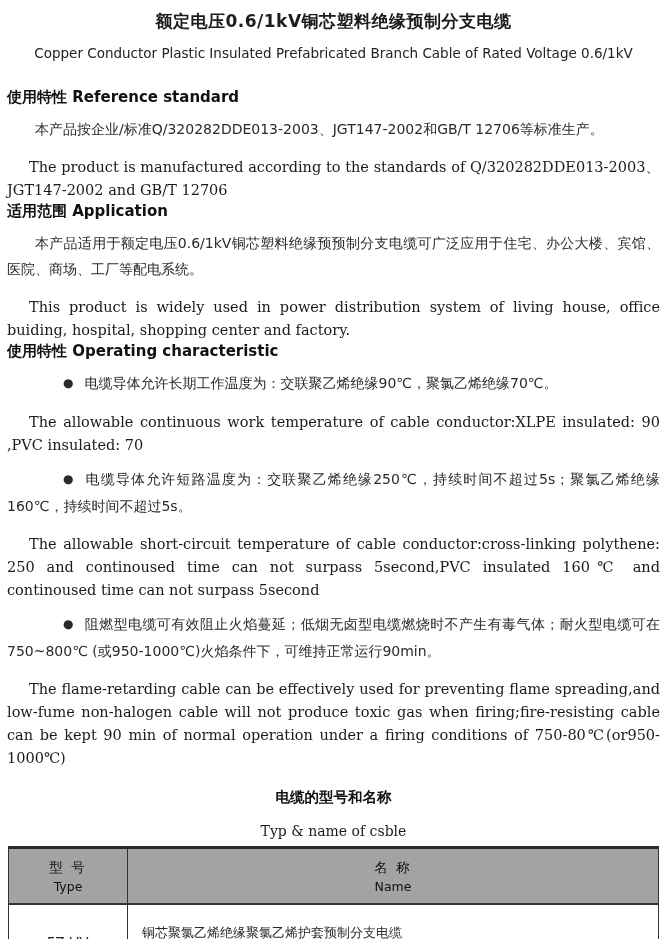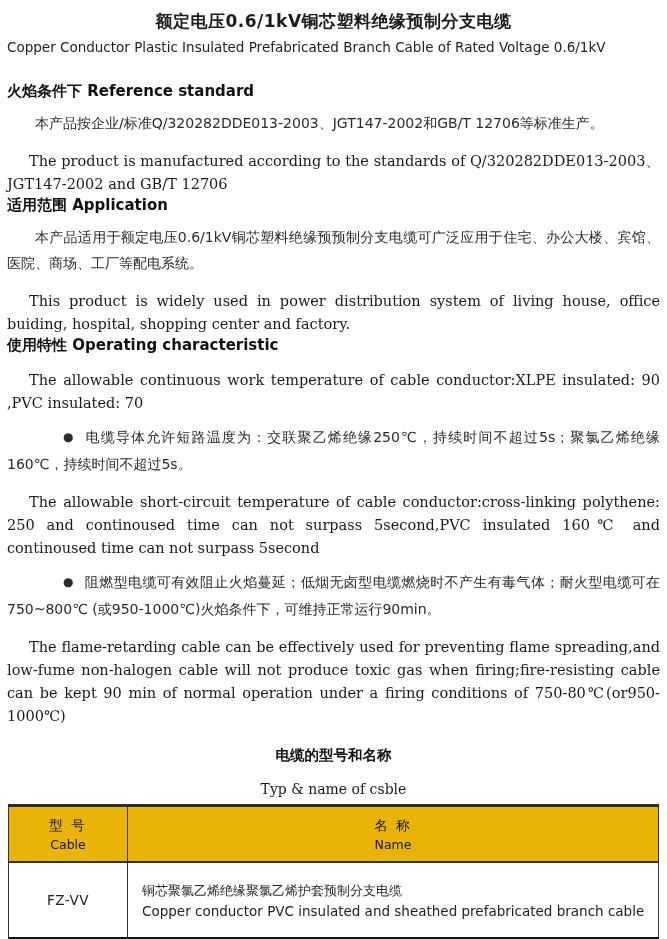--- a/index.html
+++ b/index.html
@@ -12,22 +12,23 @@
   .page { width: 667px; min-height: 939px; box-sizing: border-box; padding: 8px 7px 6px 7px; }
 
   .doc-title {
     text-align: center;
     font-size: 17px;
     font-weight: bold;
     margin: 2px 0 0 0;
     letter-spacing: 0.5px;
   }
   .doc-subtitle {
+    text-align: center;
     font-size: 13.5px;
-    margin-top: 6px;
+    margin-top: 12px;
     color: #222;
   }
 
   .section-heading {
     font-size: 15px;
     font-weight: 600;
     margin: 27px 0 0 0;
     color: #111;
   }
   .section-heading.tight { margin-top: 0; }
@@ -80,21 +81,21 @@
     border-left: 1px solid #333;
     border-right: 1px solid #333;
     table-layout: fixed;
   }
   .cable-table th, .cable-table td {
     border: 1px solid #333;
     border-top-width: 2px;
     vertical-align: middle;
   }
   .cable-table thead th {
-    background: #eab308;
+    background: #a3a3a3;
     height: 50px;
     text-align: center;
     font-weight: normal;
     padding: 2px 0;
   }
   .cable-table thead .hdr-cn { font-size: 13.5px; letter-spacing: 2px; color: #111; }
   .cable-table thead .hdr-en { font-size: 12.5px; margin-top: 2px; color: #111; }
   .col-type { width: 118px; }
   .type-cell {
     text-align: center;
@@ -109,51 +110,54 @@
   .row-h1 td { height: 56px; }
 </style>
 </head>
 <body>
 
 <div class="page">
 
   <h1 class="doc-title">额定电压0.6/1kV铜芯塑料绝缘预制分支电缆</h1>
   <div class="doc-subtitle">Copper Conductor Plastic Insulated Prefabricated Branch Cable of Rated Voltage 0.6/1kV</div>
 
-  <h2 class="section-heading">火焰条件下 Reference standard</h2>
+  <h2 class="section-heading">使用特性 Reference standard</h2>
   <p class="p-cn">本产品按企业/标准Q/320282DDE013-2003、JGT147-2002和GB/T 12706等标准生产。</p>
   <p class="p-en">The product is manufactured according to the standards of Q/320282DDE013-2003、JGT147-2002 and GB/T 12706</p>
 
   <h2 class="section-heading tight">适用范围 Application</h2>
   <p class="p-cn">本产品适用于额定电压0.6/1kV铜芯塑料绝缘预预制分支电缆可广泛应用于住宅、办公大楼、宾馆、医院、商场、工厂等配电系统。</p>
   <p class="p-en">This product is widely used in power distribution system of living house, office buiding, hospital, shopping center and factory.</p>
 
   <h2 class="section-heading tight">使用特性 Operating characteristic</h2>
 
+  <p class="p-cn">
+    <span class="bullet-glyph">●</span><span>电缆导体允许长期工作温度为：交联聚乙烯绝缘90℃，聚氯乙烯绝缘70℃。</span>
+  </p>
   <p class="p-en">The allowable continuous work temperature of cable conductor:XLPE insulated: 90 ,PVC insulated: 70</p>
 
   <p class="p-cn">
     <span class="bullet-glyph">●</span><span>电缆导体允许短路温度为：交联聚乙烯绝缘250℃，持续时间不超过5s；聚氯乙烯绝缘160℃，持续时间不超过5s。</span>
   </p>
   <p class="p-en">The allowable short-circuit temperature of cable conductor:cross-linking polythene: 250  and continoused time can not surpass 5second,PVC insulated 160℃ and continoused time can not surpass 5second</p>
 
   <p class="p-cn">
     <span class="bullet-glyph">●</span><span>阻燃型电缆可有效阻止火焰蔓延；低烟无卤型电缆燃烧时不产生有毒气体；耐火型电缆可在750~800℃ (或950-1000℃)火焰条件下，可维持正常运行90min。</span>
   </p>
   <p class="p-en">The flame-retarding cable can be effectively used for preventing flame spreading,and low-fume non-halogen cable will not produce toxic gas when firing;fire-resisting cable can be kept 90 min of normal operation under a firing conditions of 750-80℃(or950-1000℃)</p>
 
   <div class="table-title">电缆的型号和名称</div>
   <div class="table-subtitle">Typ &amp; name of csble</div>
 
   <table class="cable-table">
     <thead>
       <tr>
         <th class="col-type">
           <div class="hdr-cn">型 号</div>
-          <div class="hdr-en">Cable</div>
+          <div class="hdr-en">Type</div>
         </th>
         <th>
           <div class="hdr-cn">名  称</div>
           <div class="hdr-en">Name</div>
         </th>
       </tr>
     </thead>
     <tbody>
       <tr class="row-plain row-h1">
         <td class="type-cell">FZ-VV</td>

